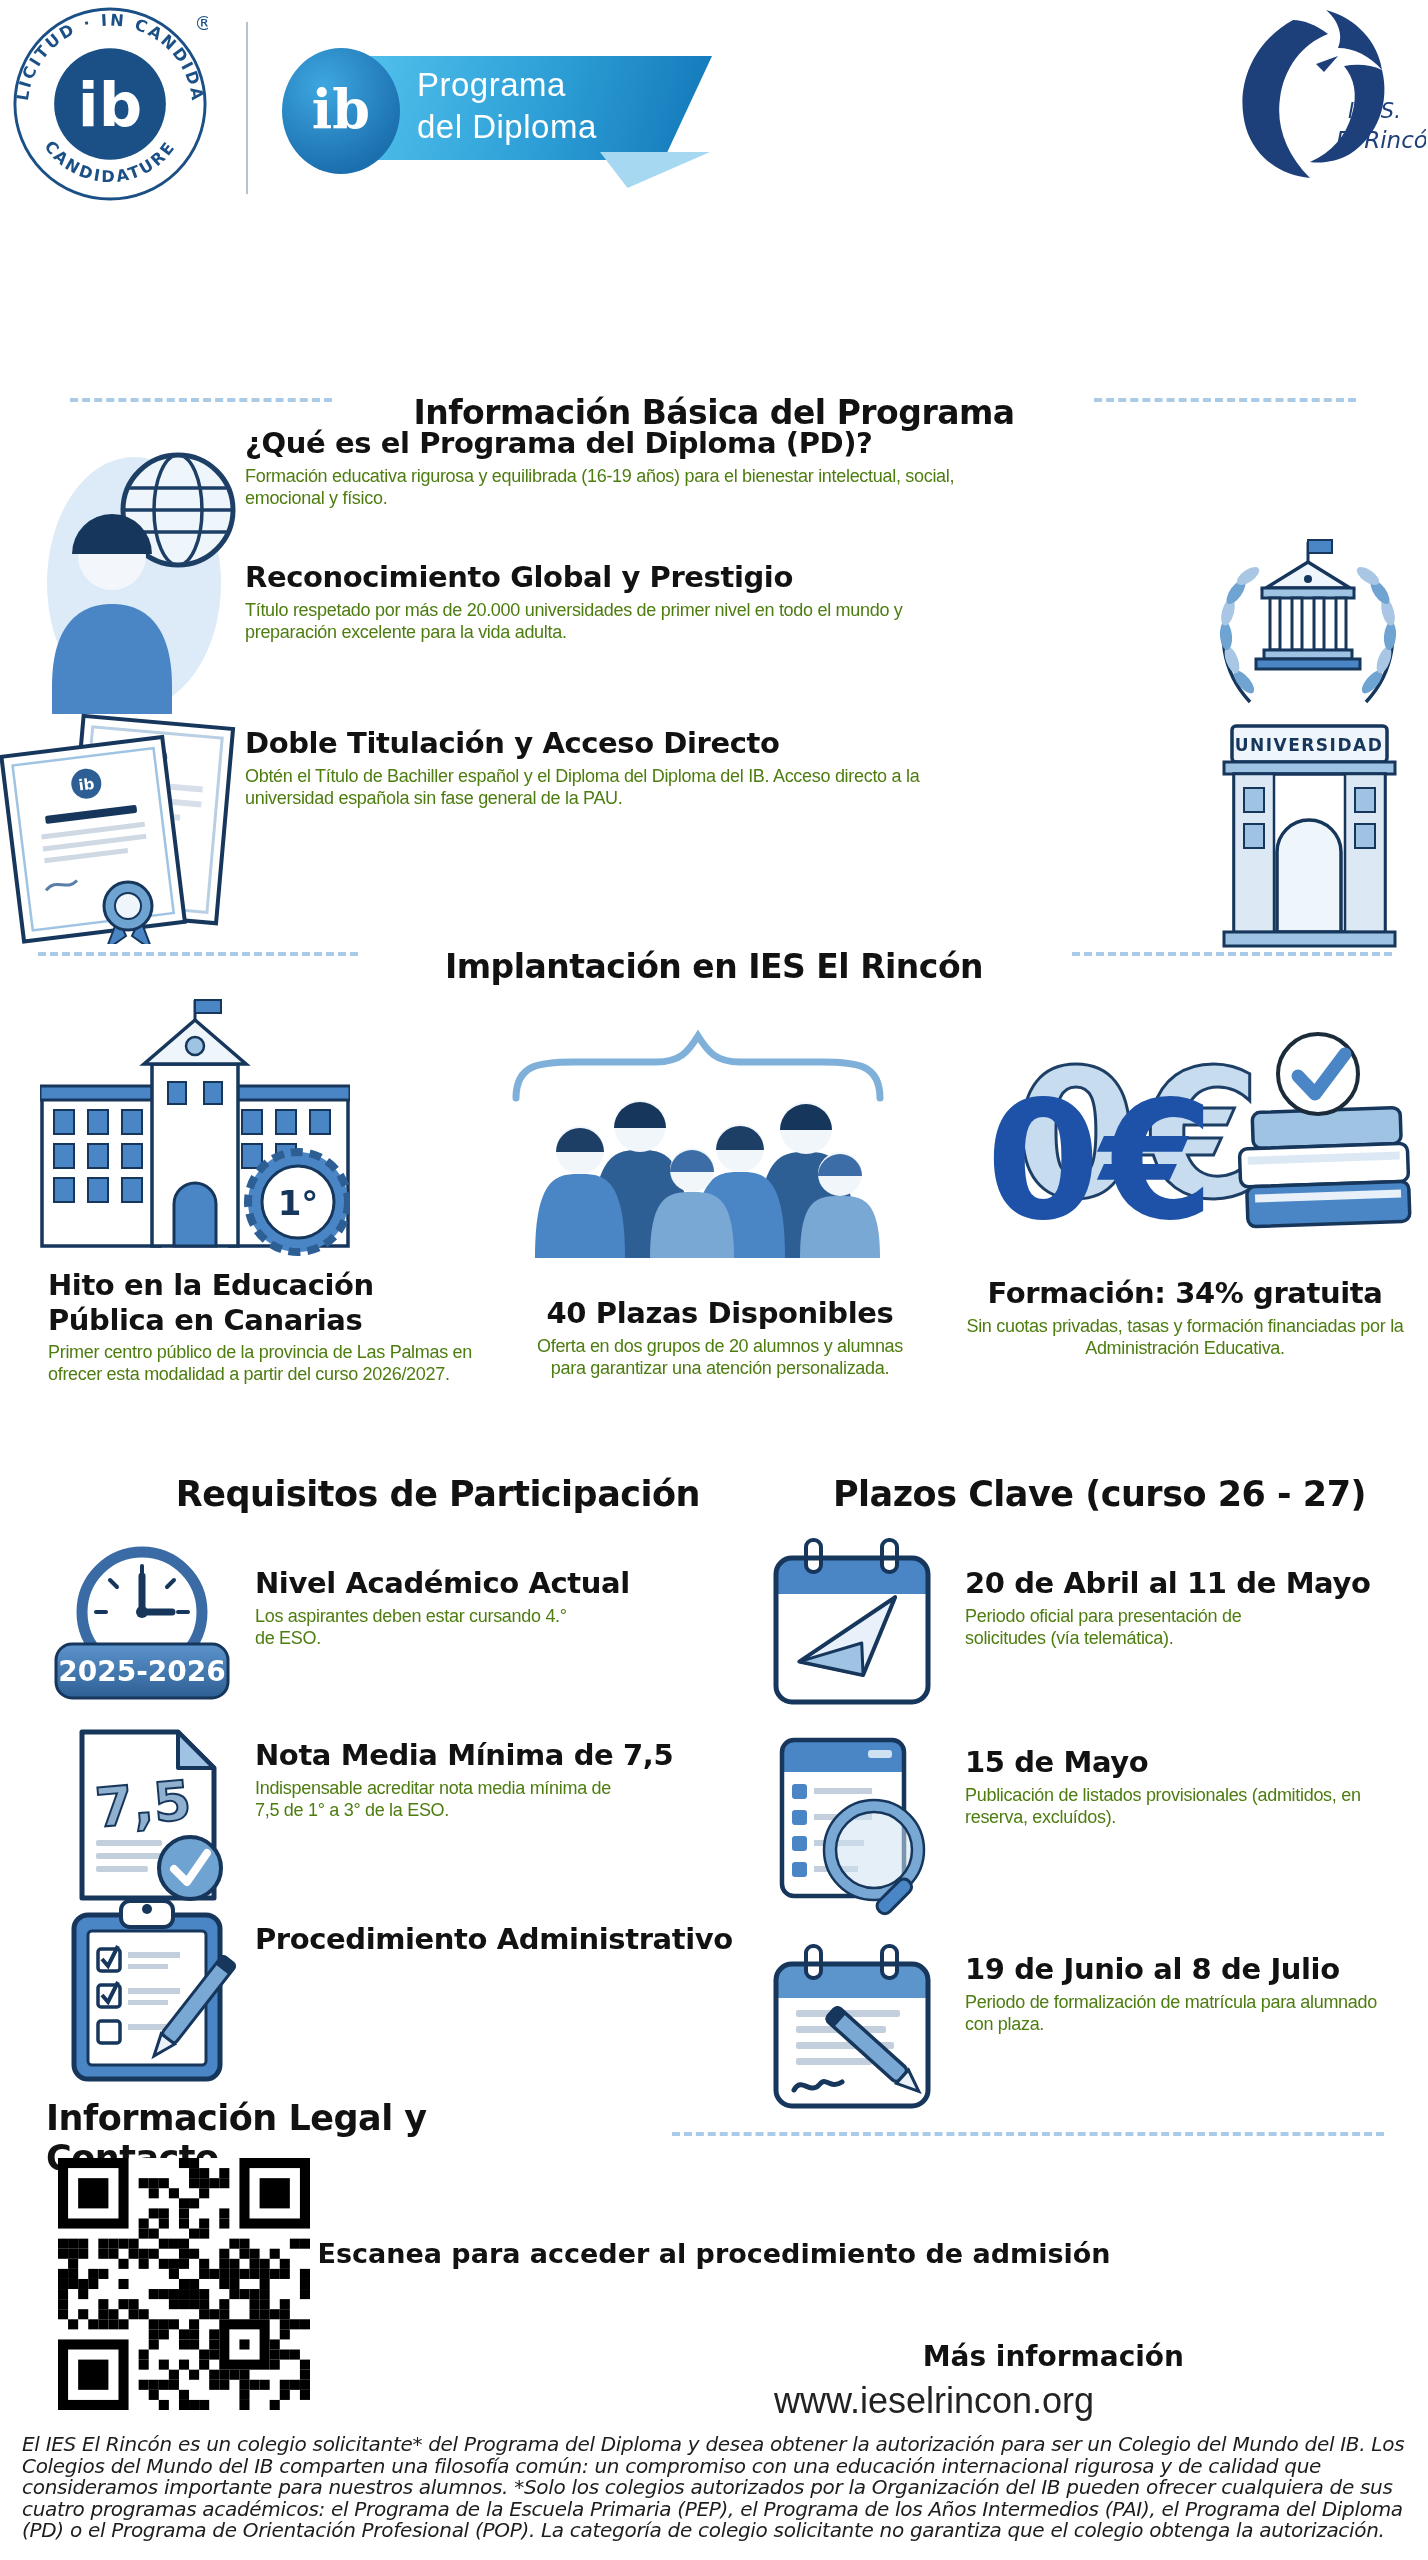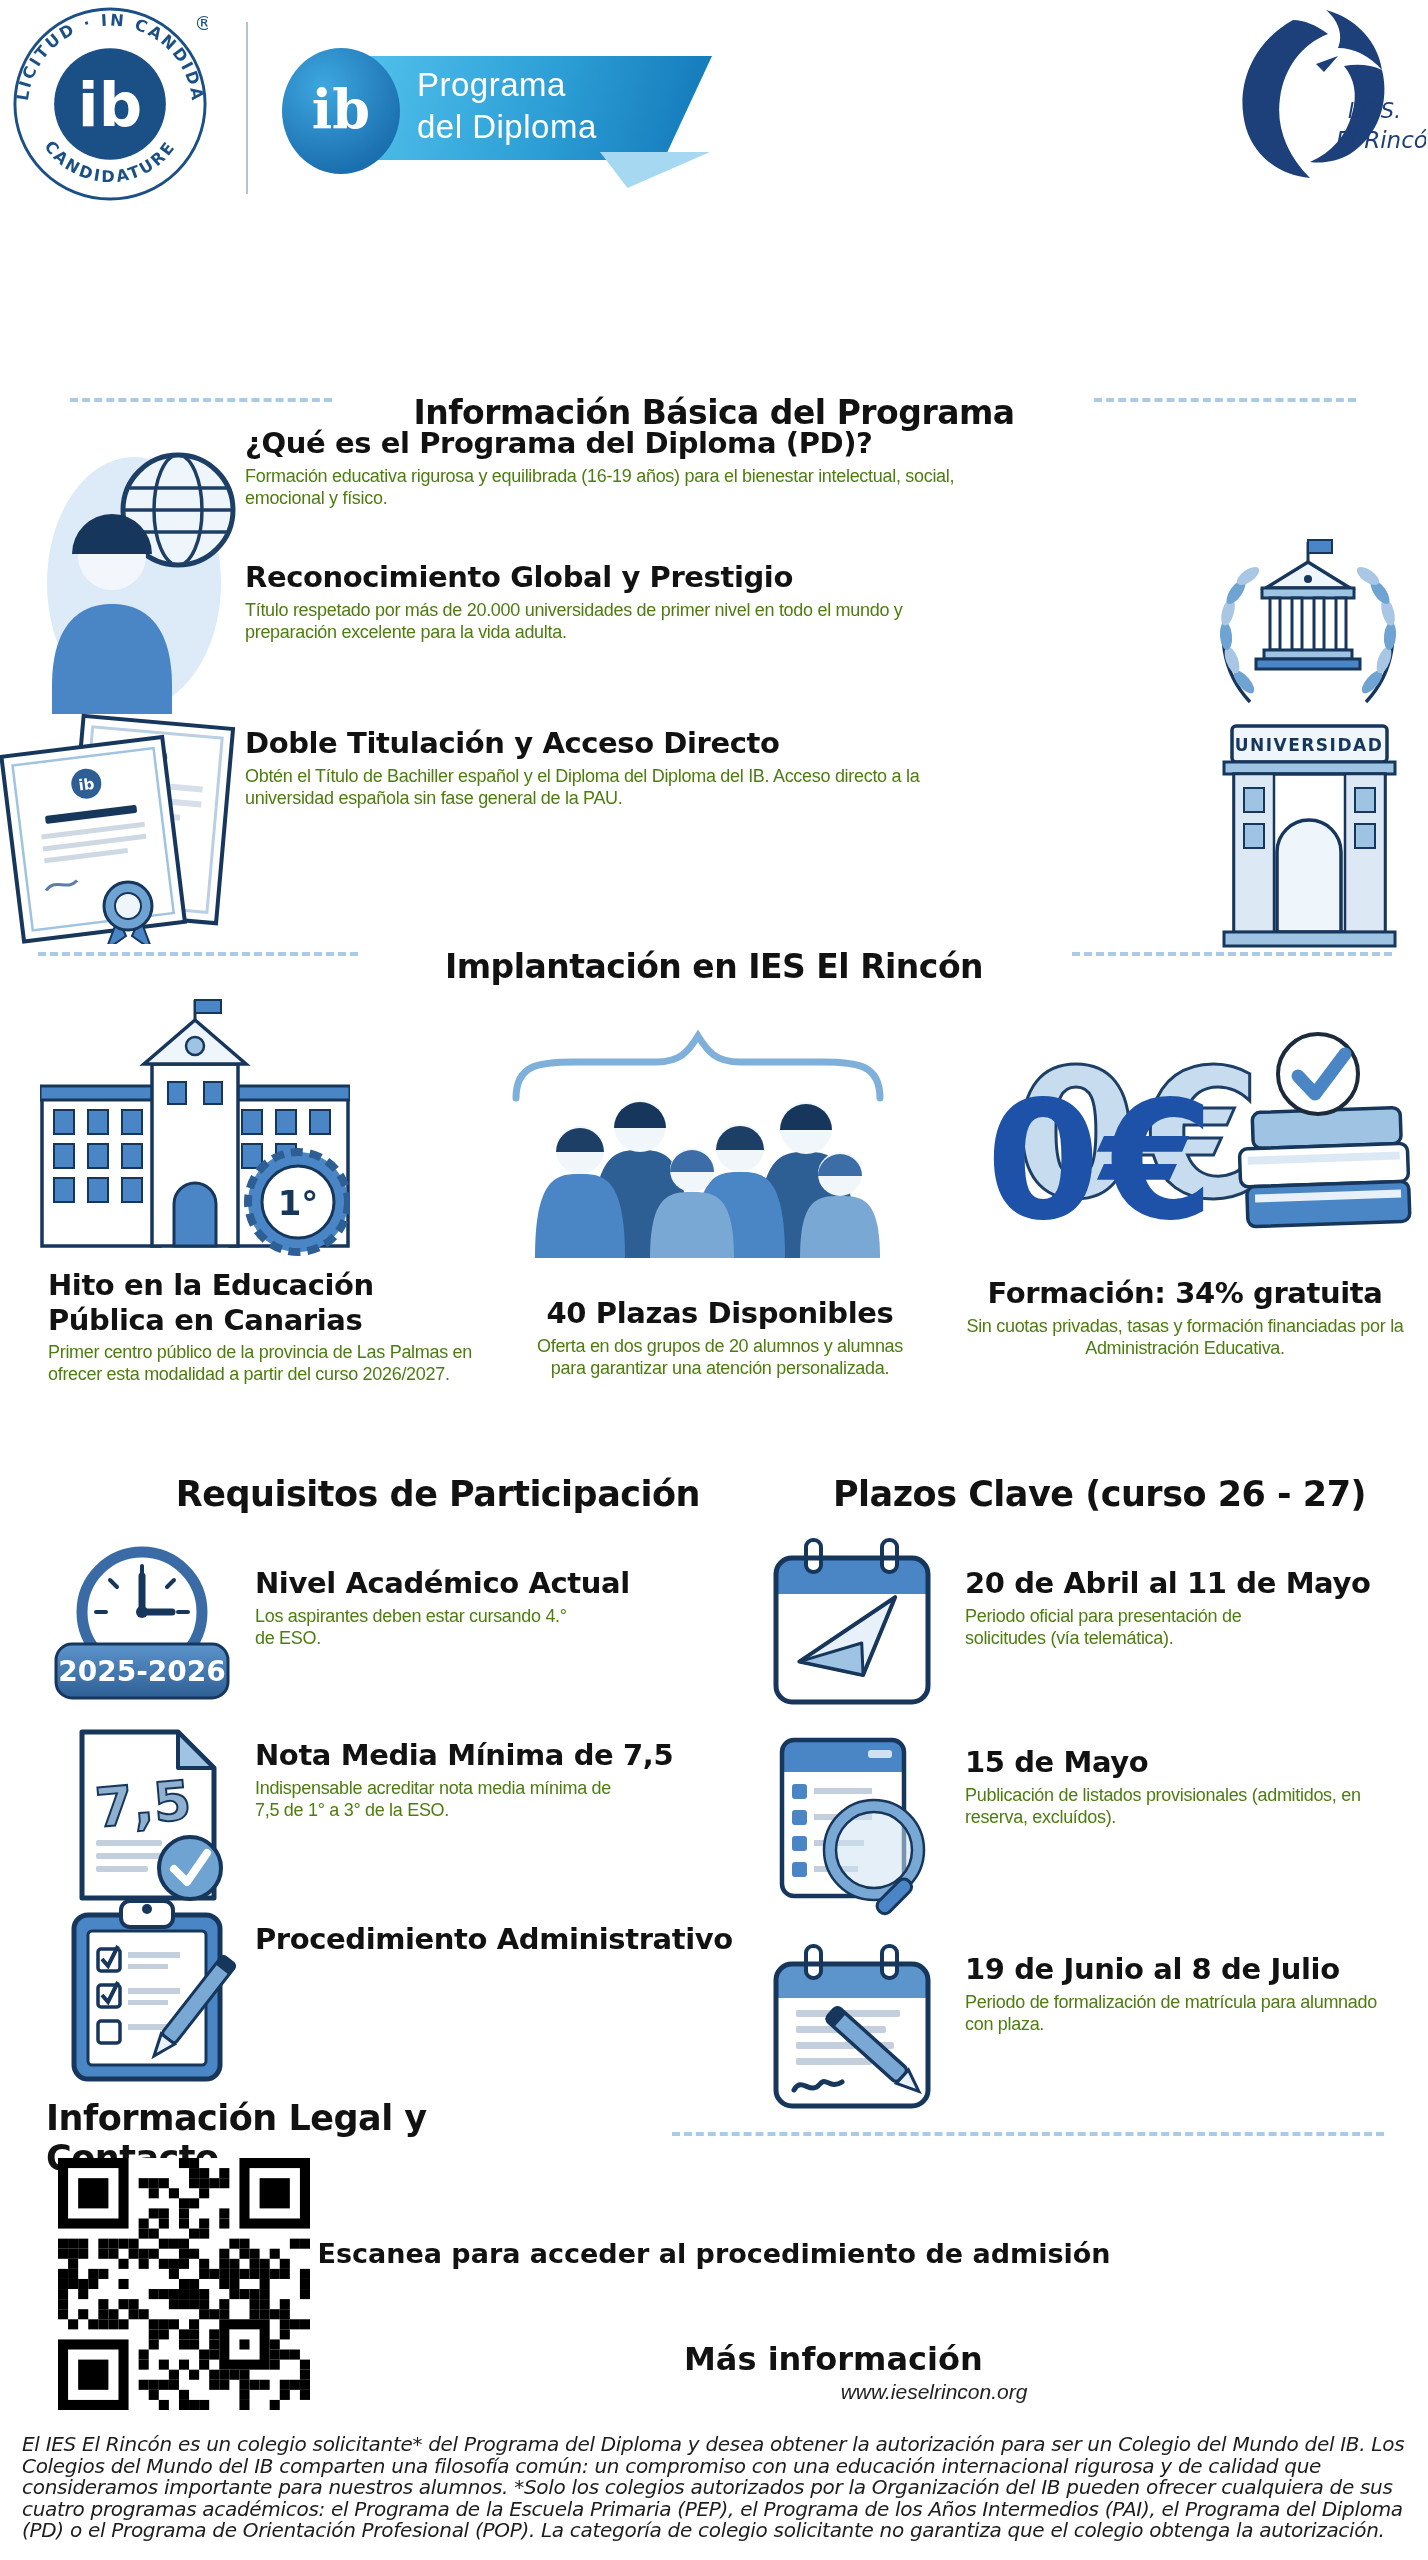--- a/index.html
+++ b/index.html
@@ -20,21 +20,21 @@
   
   .pd-circle{width:118px;height:126px;border-radius:50%;
      background:radial-gradient(circle at 35% 30%, #3ea7e0, #1b6fae 75%);
      display:flex;align-items:center;justify-content:center;}
   .pd-circle span{color:#fff;font-size:54px;font-weight:bold;font-family:"DejaVu Serif",serif;transform:translateY(-2px);}
   .pd-ribbon{background:linear-gradient(105deg,#55c4ee 0%,#2d9fd6 55%,#1276b8 100%);
      clip-path:polygon(0 0,100% 0,87% 100%,0 100%);}
   .pd-tail{background:#a6d9f1;clip-path:polygon(0 0,100% 0,25% 100%);}
   .pd-text{color:#ffffff;font-size:33px;font-weight:500;letter-spacing:.5px;line-height:1.28;}
   .fine{font-family:"DejaVu Sans","Liberation Sans",sans-serif;font-style:italic;font-size:20px;line-height:1.08;color:#1d1d1d;letter-spacing:-0.3px;}
-  .url{font-style:italic;font-size:21px;color:#222;}
+  .url{font-size:36px;color:#222;}
   svg text{font-family:"DejaVu Sans","Liberation Sans",sans-serif;}
 </style>
 </head>
 <body>
 
 <div class="page">
 
   <svg class="abs" style="left:12px;top:6px" width="196" height="196" viewBox="0 0 200 200">
     <circle cx="100" cy="100" r="97" fill="#fff" stroke="#1b5087" stroke-width="3"></circle>
     <defs>
@@ -612,18 +612,18 @@
       <rect x="100" y="240" width="10" height="10" fill="#000"></rect>
       <rect x="120" y="240" width="10" height="10" fill="#000"></rect>
       <rect x="130" y="240" width="10" height="10" fill="#000"></rect>
       <rect x="140" y="240" width="10" height="10" fill="#000"></rect>
       <rect x="180" y="240" width="10" height="10" fill="#000"></rect>
       <rect x="210" y="240" width="10" height="10" fill="#000"></rect>
     </svg>
 
   <div class="abs hd" style="left:214px;top:2238px;width:1000px;text-align:center;font-size:27px">Escanea para acceder al procedimiento de admisión</div>
 
-  <div class="abs hd" style="left:684px;top:2340px;width:500px;text-align:left;font-size:32px">Más información</div>
+  <div class="abs hd" style="left:684px;top:2340px;width:500px;text-align:right;font-size:28px">Más información</div>
   <div class="abs url" style="left:684px;top:2380px;width:500px;text-align:center">www.ieselrincon.org</div>
 
   <div class="abs fine" style="left:22px;top:2434px;width:1388px"> El IES El Rincón es un colegio solicitante* del Programa del Diploma y desea obtener la autorización para ser un Colegio del Mundo del IB. Los Colegios del Mundo del IB comparten una filosofía común: un compromiso con una educación internacional rigurosa y de calidad que consideramos importante para nuestros alumnos. *Solo los colegios autorizados por la Organización del IB pueden ofrecer cualquiera de sus cuatro programas académicos: el Programa de la Escuela Primaria (PEP), el Programa de los Años Intermedios (PAI), el Programa del Diploma (PD) o el Programa de Orientación Profesional (POP). La categoría de colegio solicitante no garantiza que el colegio obtenga la autorización.</div>
 
 </div>
 
 </body></html>

